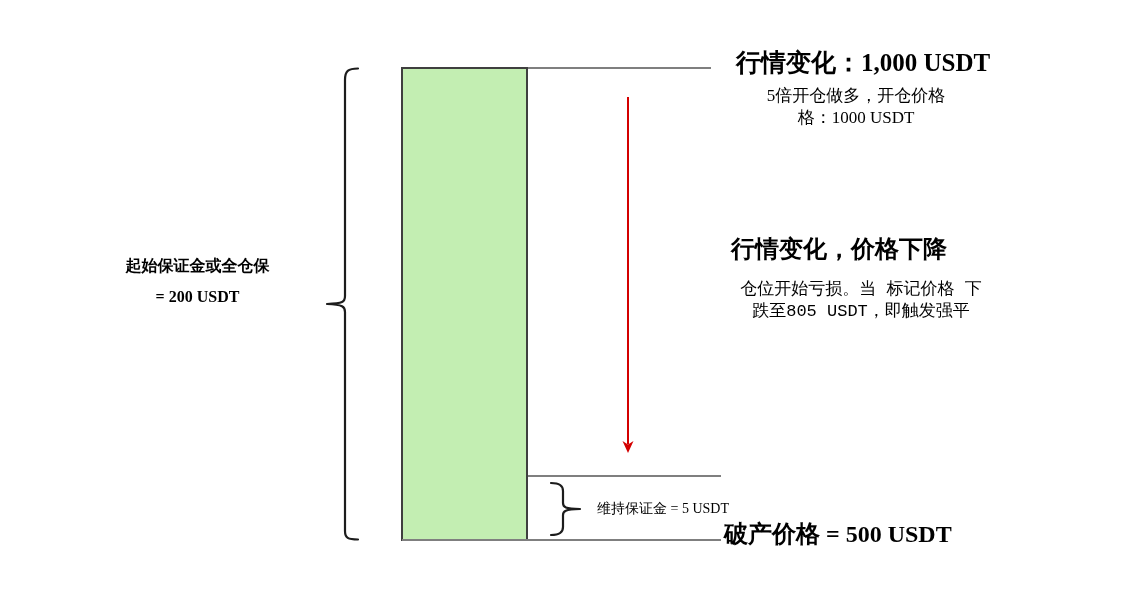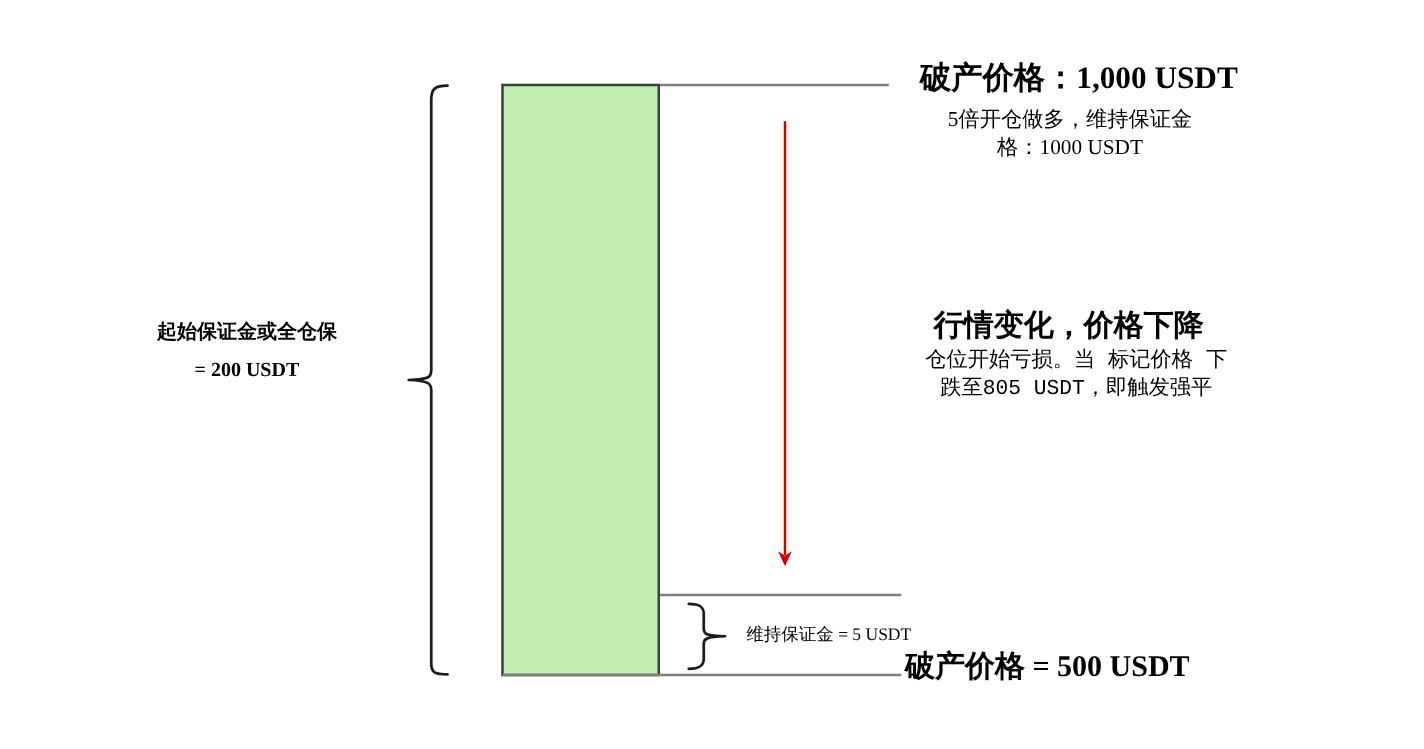--- a/index.html
+++ b/index.html
@@ -77,27 +77,27 @@
   <svg class="abs brace" style="left:545px;top:476px;" width="45" height="66" viewBox="0 0 45 66">
     <path d="M 6 7
              C 14 7, 18 9, 18 15
              L 18 27
              C 18 31, 20 33, 35 33
              C 20 33.5, 18 35, 18 39
              L 18 51
              C 18 57, 14 59, 6 59"></path>
   </svg>
 
-  <div class="abs heading-lg" style="left:736px;top:49px;">破产价格：1,000 USDT</div>
+  <div class="abs heading-lg" style="left:736px;top:49px;">行情变化：1,000 USDT</div>
   <div class="abs subtext" style="left:725px;top:85px;width:262px;">
-    <div>5倍开仓做多，维持保证金</div>
+    <div>5倍开仓做多，开仓价格</div>
     <div>格：1000 USDT</div>
   </div>
 
-  <div class="abs heading" style="left:731px;top:248px;margin-left:16px;">行情变化，价格下降</div>
+  <div class="abs heading" style="left:731px;top:236px;">行情变化，价格下降</div>
   <div class="abs subtext" style="left:722px;top:279px;width:278px;font-family:Liberation Mono, monospace;">
     <div>仓位开始亏损。当 标记价格 下</div>
     <div>跌至805 USDT，即触发强平</div>
   </div>
 
 
   <div class="abs maint-label" style="left:597px;top:499px;">维持保证金 = 5 USDT</div>
 
   <div class="abs heading" style="left:724px;top:521px;">破产价格 = 500 USDT</div>
 

